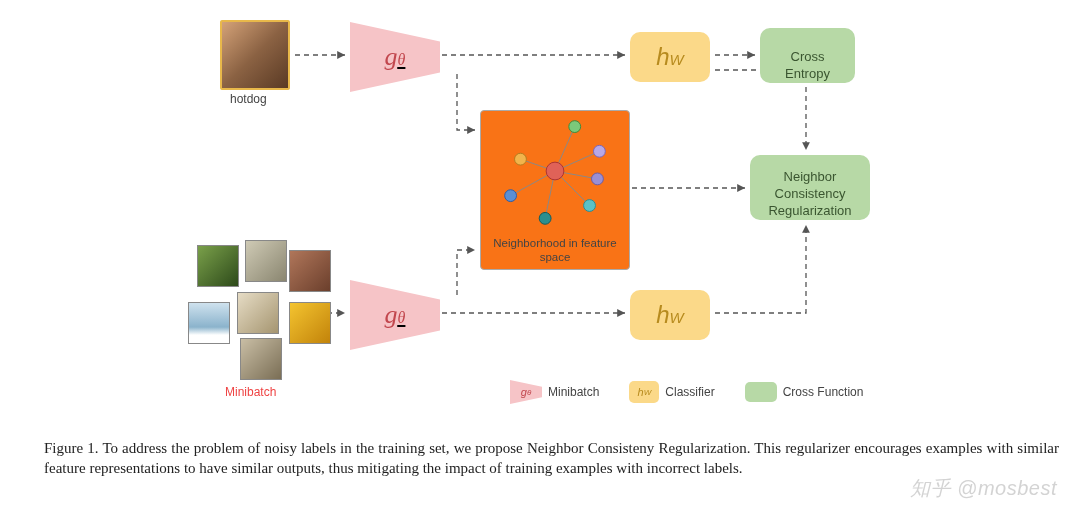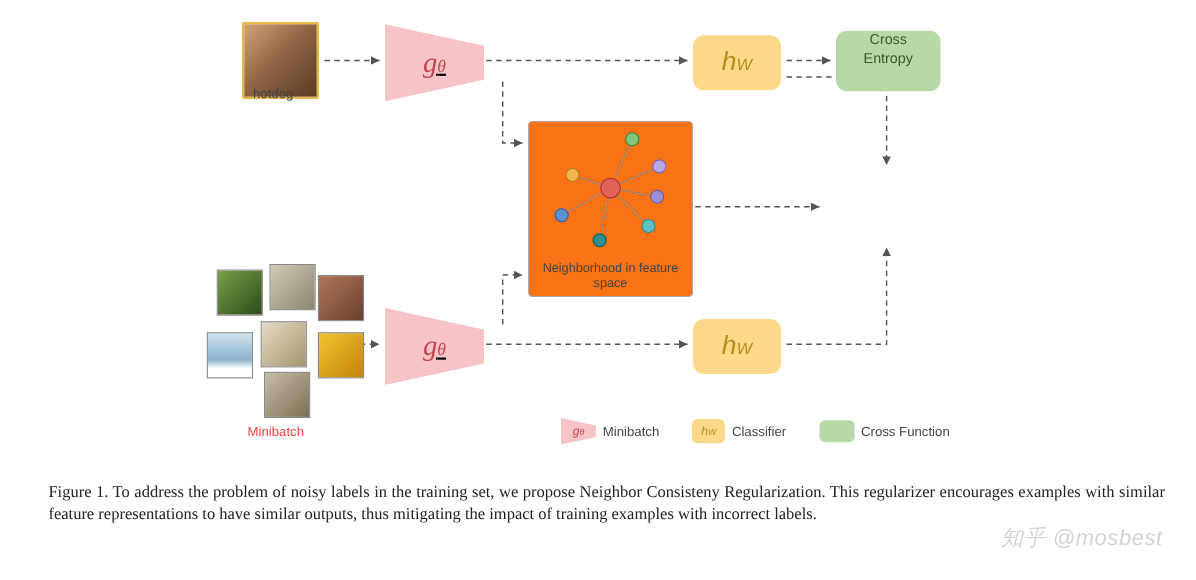--- a/index.html
+++ b/index.html
@@ -24,21 +24,21 @@
     top: 10px;
     left: 50px;
     width: 70px;
     height: 70px;
     border: 2px solid #e8b84a;
     background: linear-gradient(135deg, #d4a278 0%, #8b6243 50%, #5a3a24 100%);
     border-radius: 2px;
   }
   .single-img-label {
     position: absolute;
-    top: 68px;
+    top: 82px;
     left: 60px;
     font-size: 12px;
     font-family: Arial, sans-serif;
     color: #444;
   }
   
   .minibatch {
     position: absolute;
     top: 230px;
     left: 15px;
@@ -106,21 +106,21 @@
     font-size: 24px;
     color: #b78b1e;
   }
   .classifier .sym .sub { font-size: 15px; }
   
   .lossbox {
     position: absolute;
     background: #b7d9a6;
     border-radius: 10px;
     display: flex;
-    align-items: flex-start;
+    align-items: flex-end;
     justify-content: center;
     text-align: center;
     font-family: Arial, sans-serif;
     font-size: 13px;
     color: #3a5530;
     line-height: 1.3;
   }
   .lossbox.l1 { top: 18px; left: 590px; width: 95px; height: 55px; }
   .lossbox.l2 { top: 145px; left: 580px; width: 120px; height: 65px; }
   
@@ -289,20 +289,25 @@
     <span class="sym"><span>h</span><span class="sub">W</span></span>
   </div>
   <div class="classifier c2">
     <span class="sym"><span>h</span><span class="sub">W</span></span>
   </div>
 
   <div class="lossbox l1">
     <span style="white-space:pre-line;">Cross
 Entropy</span>
   </div>
+  <div class="lossbox l2">
+    <span style="white-space:pre-line;">Neighbor
+Consistency
+Regularization</span>
+  </div>
 
   <div class="legend">
     <div class="legend-item">
       <div class="mini-trap">
           <span>g</span>
           <span style="font-size:8px">θ</span>
         </div>
       <span>Minibatch</span>
     </div>
     <div class="legend-item">

